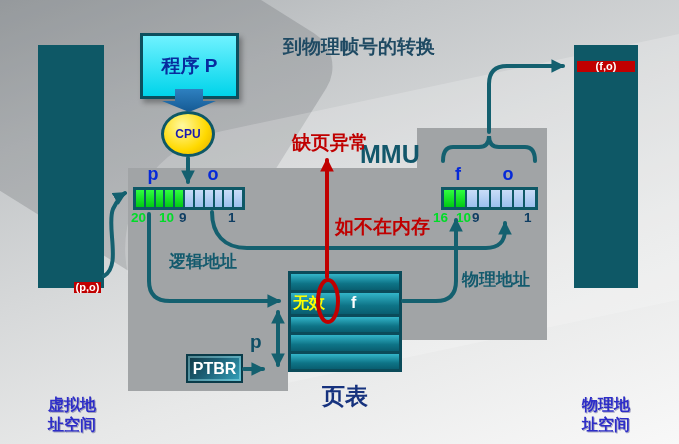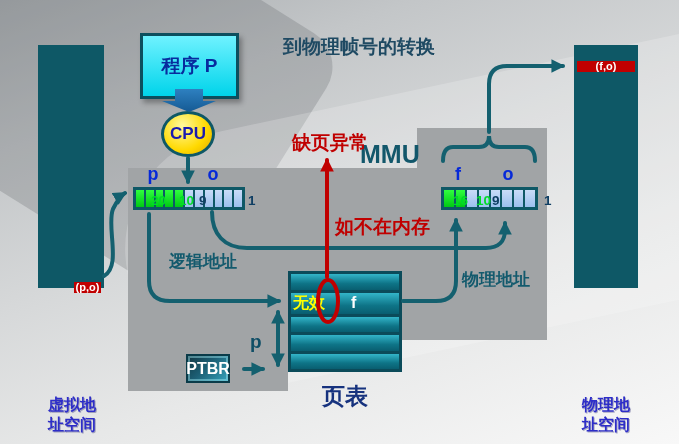--- a/index.html
+++ b/index.html
@@ -25,51 +25,51 @@
   .bar-label{position:absolute;top:395px;width:72px;text-align:center;font-weight:bold;font-size:16px;
     line-height:20px;color:#2d2dc8;text-shadow:1px 1px 0 rgba(25,25,100,.35);z-index:2;}
   
   #program-box{left:140px;top:33px;width:99px;height:66px;
     background:linear-gradient(180deg,#6ff2ff,#00d4ea);border:3px solid #0c4f5e;box-sizing:border-box;
     display:flex;align-items:center;justify-content:center;font-weight:bold;font-size:19px;color:#082b9e;
     box-shadow:3px 4px 5px rgba(0,0,0,.3);z-index:2;}
   #cpu{left:161px;top:111px;width:54px;height:46px;border-radius:50%;
     background:radial-gradient(circle at 38% 30%,#fff9a0,#ffd900 60%,#e0a800);
     border:3px solid #0e5866;box-sizing:border-box;display:flex;align-items:center;justify-content:center;
-    font-weight:bold;font-size:17px;color:#1a1ab0;z-index:2;}
+    font-weight:bold;font-size:12px;color:#1a1ab0;z-index:2;}
   
   #main-title{left:283px;top:36px;width:220px;font-weight:bold;font-size:19px;line-height:21px;
     color:#1f4a63;z-index:4;}
   #mmu-label{left:360px;top:140px;font-weight:bold;font-size:25px;color:#12576b;z-index:4;}
   .red-label{position:absolute;font-weight:bold;font-size:19px;color:#c00000;z-index:4;}
   .teal-label{position:absolute;font-weight:bold;font-size:17px;color:#135a6d;z-index:4;}
   
   .bitfield{position:absolute;top:187px;height:23px;background:#0e5866;padding:3px;box-sizing:border-box;
     display:flex;gap:2px;z-index:2;}
   #logical-field{left:133px;width:112px;}
   #physical-field{left:441px;width:97px;}
   .cell{flex:1;}
   .c-g{background:linear-gradient(180deg,#2fff3f,#00c814);}
   .c-b{background:linear-gradient(180deg,#c8dcf8,#9cc0ee);}
   .field-letter{position:absolute;top:164px;width:20px;text-align:center;font-weight:bold;font-size:18px;
     color:#0629d8;z-index:2;}
-  .bit-num{position:absolute;top:193px;font-weight:bold;font-size:13.5px;z-index:2;margin-left:20px;}
+  .bit-num{position:absolute;top:210px;font-weight:bold;font-size:13.5px;z-index:2;}
   .bit-green{color:#00dc28;}
   .bit-navy{color:#0f3e63;}
   
   #page-table{left:288px;top:271px;width:114px;height:101px;background:#0b4b5a;border:3px solid #0b4b5a;
     box-sizing:border-box;display:flex;flex-direction:column;gap:3px;z-index:2;}
   .pt-row{flex:1;background:linear-gradient(180deg,#33b5c9 0%,#0e7487 60%,#095e70 100%);
     display:flex;align-items:center;}
   .pt-invalid{margin-left:2px;color:#ffff00;font-weight:bold;font-size:16px;}
   .pt-frame{margin-left:26px;color:#ffffff;font-weight:bold;font-size:16px;}
   #page-table-label{left:288px;top:381px;width:114px;text-align:center;font-weight:bold;font-size:23px;
     color:#16327e;z-index:4;}
   
-  #ptbr-box{left:186px;top:354px;width:44px;height:29px;
+  #ptbr-box{left:186px;top:354px;width:57px;height:29px;
     background:linear-gradient(135deg,#123743 0%,#1c5f75 45%,#35a3bc 100%);
     border:2px solid #0a3b49;box-sizing:border-box;box-shadow:inset 0 0 0 2px rgba(160,230,240,.45);
     display:flex;align-items:center;justify-content:center;color:#fff;font-weight:bold;font-size:16px;z-index:2;}
   #p-offset-label{left:250px;top:331px;font-weight:bold;font-size:19px;color:#0f4e66;z-index:4;}
   #lines{position:absolute;left:0;top:0;width:679px;height:444px;z-index:5;pointer-events:none;}
 </style>
 </head>
 <body>
 
 <div id="stage">

